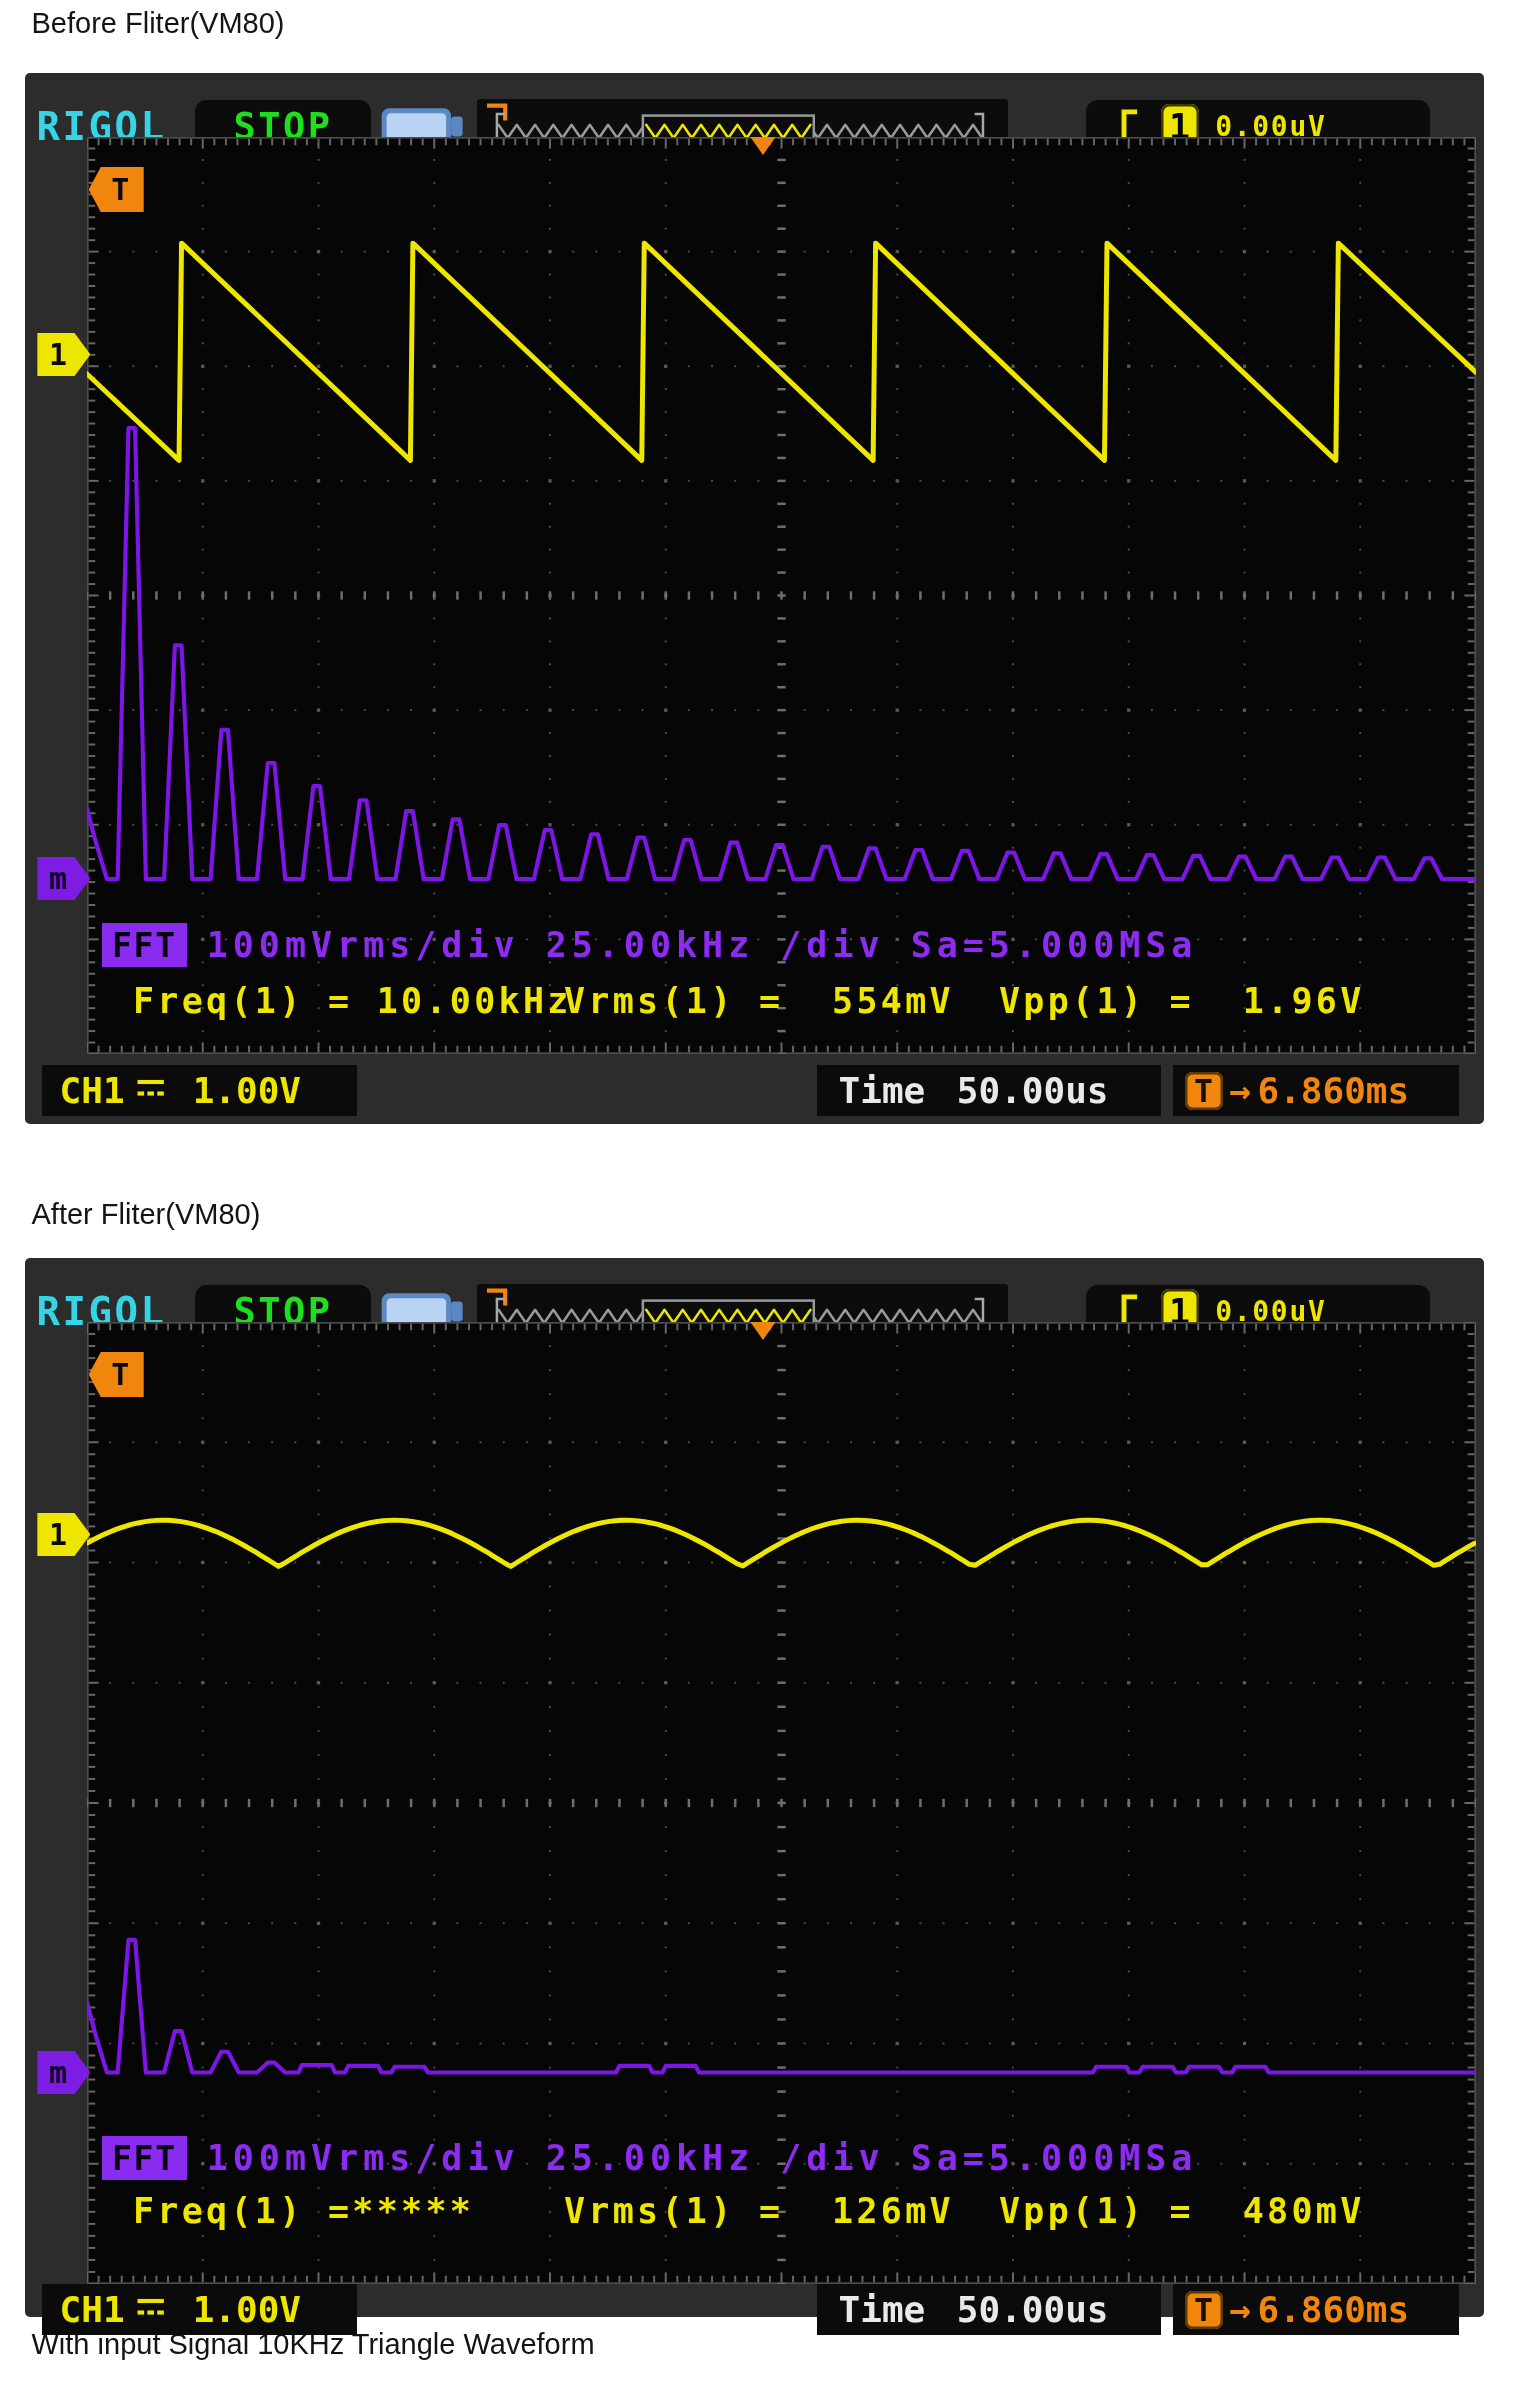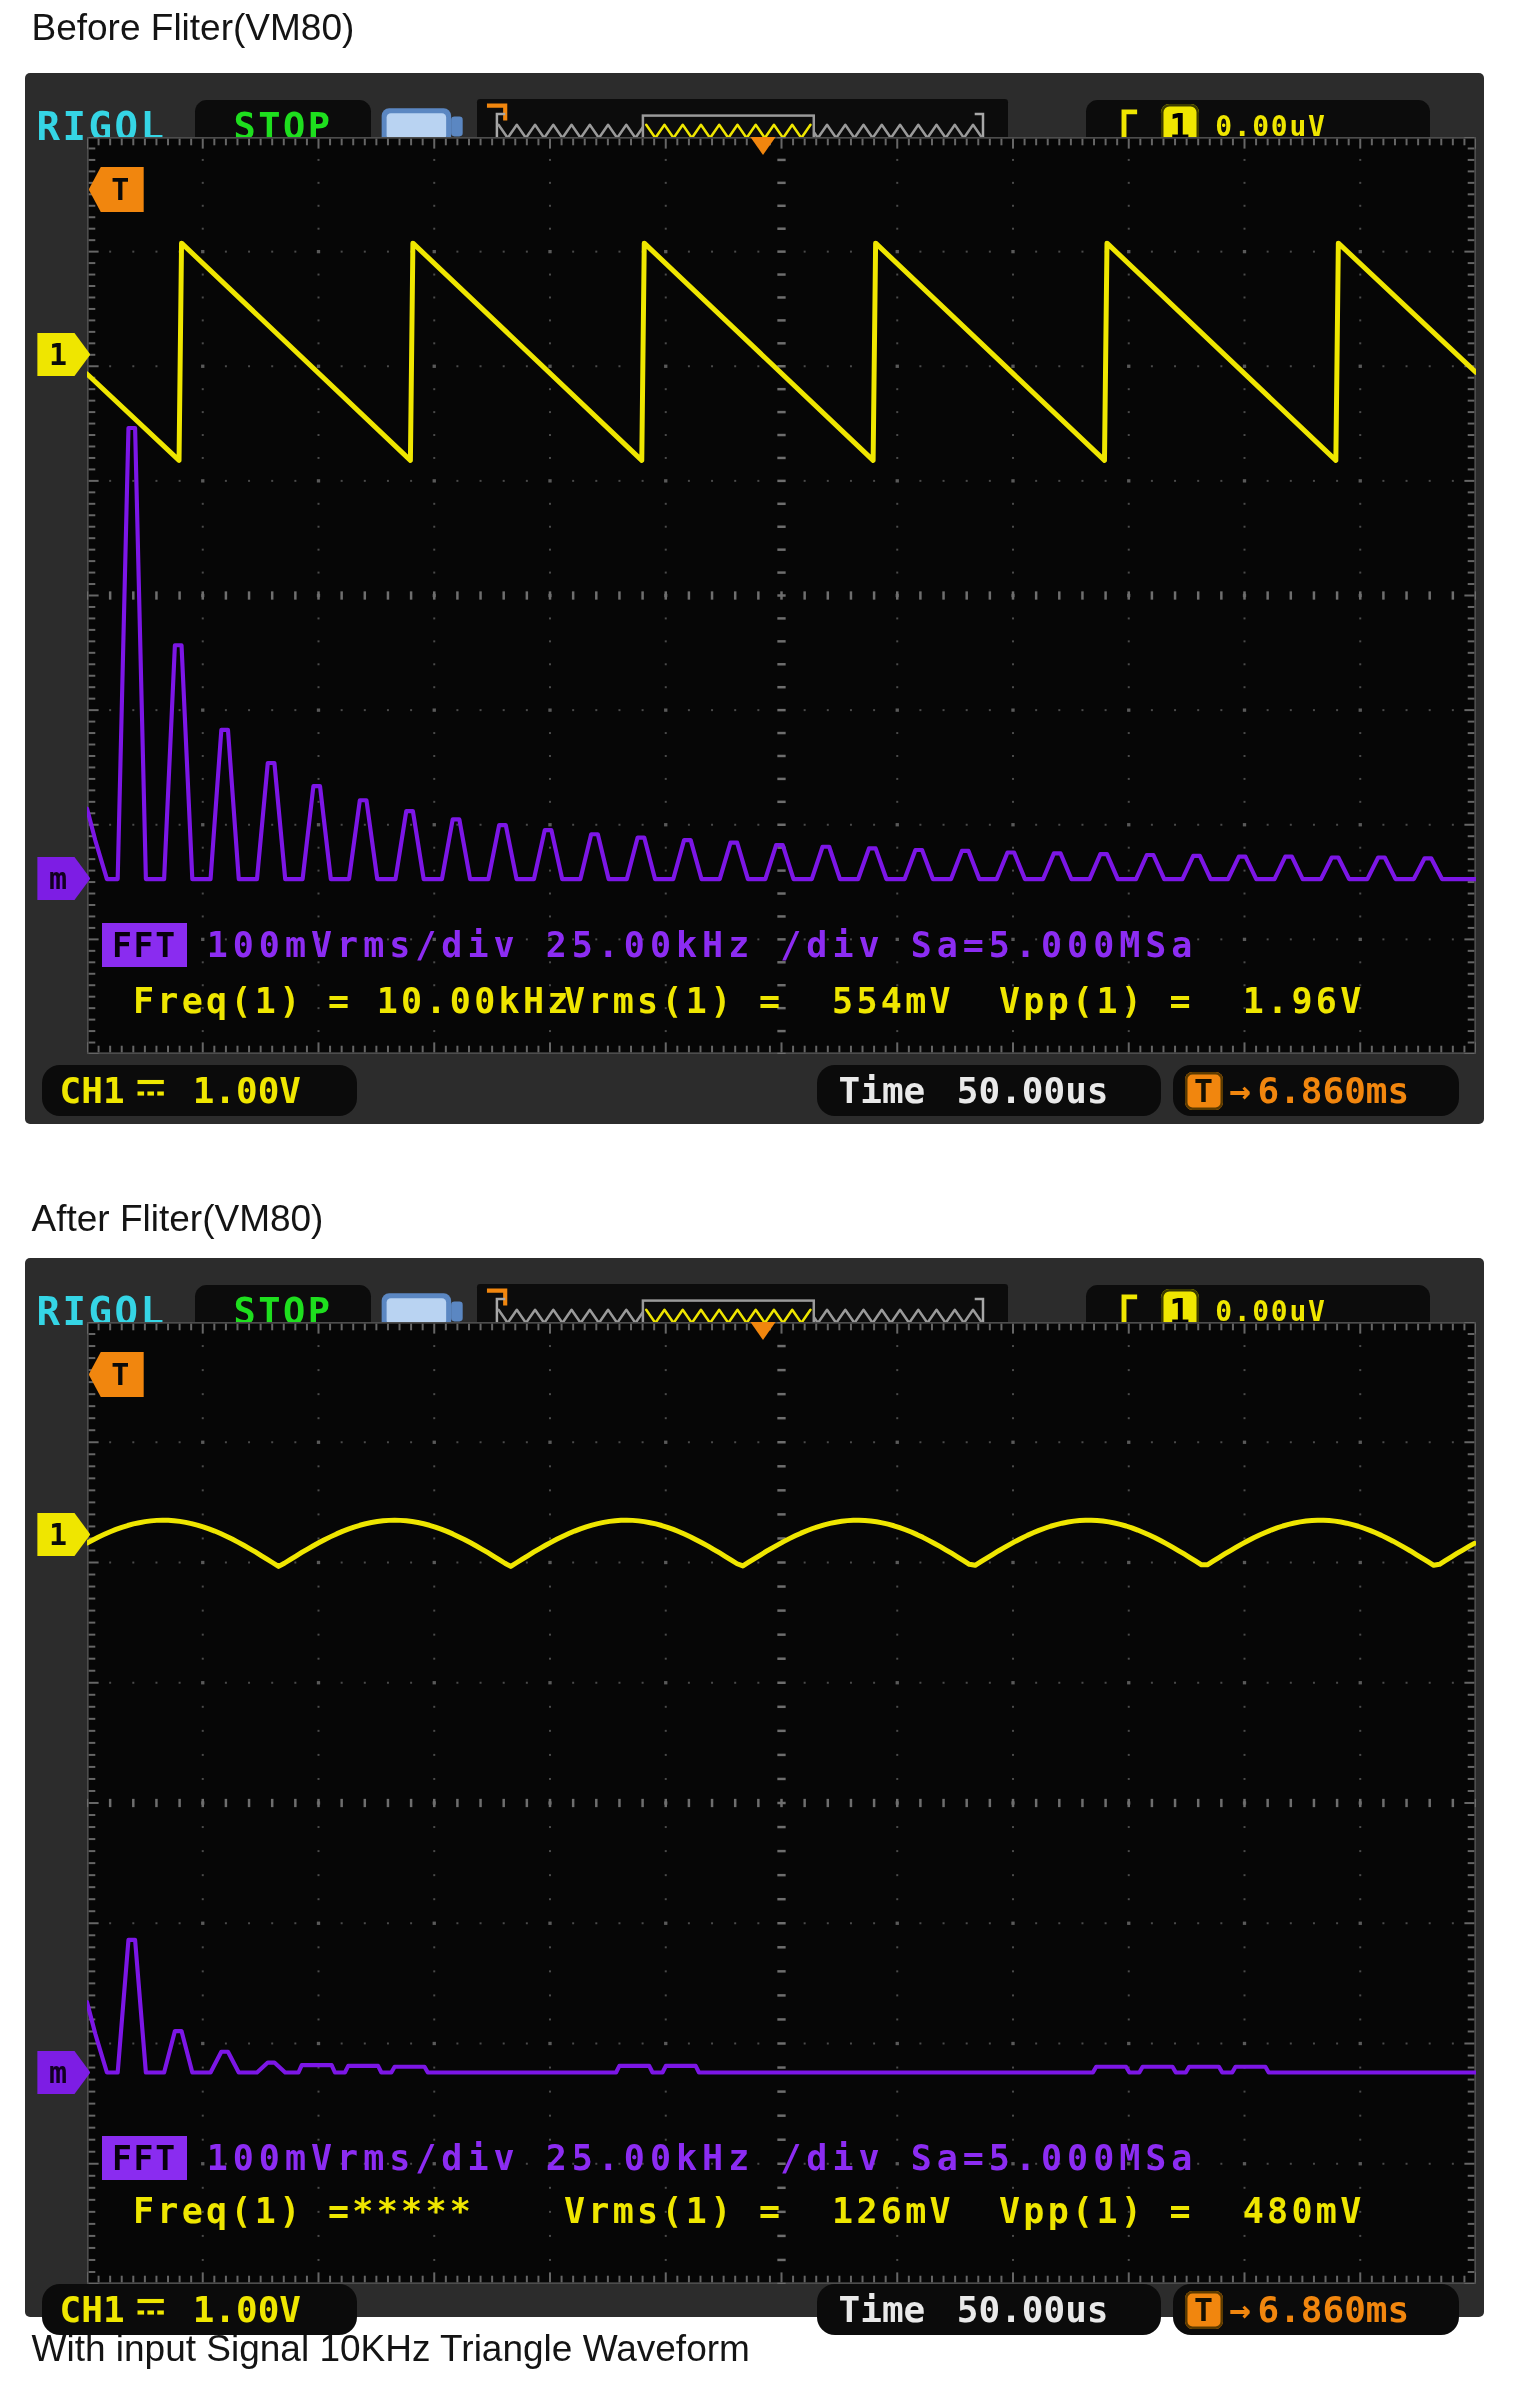--- a/index.html
+++ b/index.html
@@ -1,19 +1,19 @@
 <!DOCTYPE html>
 <html style="font-size:13.3px"><head>
 <meta charset="utf-8">
 <style>
   html,body{margin:0;padding:0;}
   body{width:1537px;height:2389px;background:#ffffff;position:relative;
        font-family:"DejaVu Sans Mono",monospace;}
   .caption{position:absolute;left:31.5px;font-family:"Liberation Sans",sans-serif;
-           font-size:37px;color:#141414;font-weight:500;}
+           font-size:29px;color:#141414;font-weight:500;}
   
   .scope{position:absolute;left:25px;width:1459px;background:#2c2c2c;border-radius:5px;}
   #scope0{top:73px;height:1051px;}
   #scope1{top:1258px;height:1059px;}
   .hdr-item{position:absolute;top:3.3px;height:53px;display:flex;align-items:center;margin-top:24px;}
   .brand{left:11.6px;color:#35d5e5;font-size:39px;font-weight:bold;letter-spacing:2.5px;}
   .status-box{left:170px;width:176px;background:#0c0c0c;border-radius:11.6px;
               justify-content:center;color:#1edf1e;font-size:37px;font-weight:bold;letter-spacing:2.5px;}
   .battery{left:355px;top:8.3px;height:43px;}
   .hpos{left:452px;top:1.7px;width:531px;height:56px;background:#0c0c0c;border-radius:3.3px;}
@@ -45,21 +45,21 @@
   .fft-row{position:absolute;left:15px;display:flex;align-items:center;gap:20px;}
   #scope0 .fft-row{top:786px;} #scope1 .fft-row{top:814px;}
   .fft-chip{background:#8a2cf0;color:#08000d;font-size:33px;font-weight:bold;
             padding:2.5px 10px;letter-spacing:1.7px;}
   .fft-scale{color:#8c2cf2;font-size:35px;font-weight:bold;letter-spacing:5px;}
   .meas-row{position:absolute;left:0;width:100%;height:43px;}
   #scope0 .meas-row{top:844px;} #scope1 .meas-row{top:869px;padding-left:36px;}
   .meas{position:absolute;color:#efe600;font-size:35px;font-weight:bold;letter-spacing:3.3px;white-space:pre;}
   .meas.freq{left:46px;} .meas.vrms{left:477px;} .meas.vpp{left:912px;}
   
-  .fbox{position:absolute;height:51px;background:#0b0b0b;border-radius:18px;
+  .fbox{position:absolute;height:51px;background:#0b0b0b;border-radius:0;
         display:flex;align-items:center;font-size:36px;font-weight:bold;box-sizing:border-box;}
   #scope0 .fbox{top:992px;} #scope1 .fbox{top:1026px;}
   .chbox{left:16.6px;width:315px;padding-left:18px;color:#efe600;gap:10px;}
   .timebox{left:792px;width:344px;padding-left:21.6px;color:#e9e9e9;gap:31.5px;}
   .trigoff{left:1148px;width:286px;padding-left:11.6px;color:#f1860e;gap:6.6px;}
   .tbadge{width:38px;height:38px;background:#f1860e;border-radius:7.5px;color:#151002;
           font-size:31.5px;font-weight:bold;display:flex;align-items:center;justify-content:center;
           box-shadow:inset 0 0 0 2.5px #5a3a00;}
 </style>
 </head>

